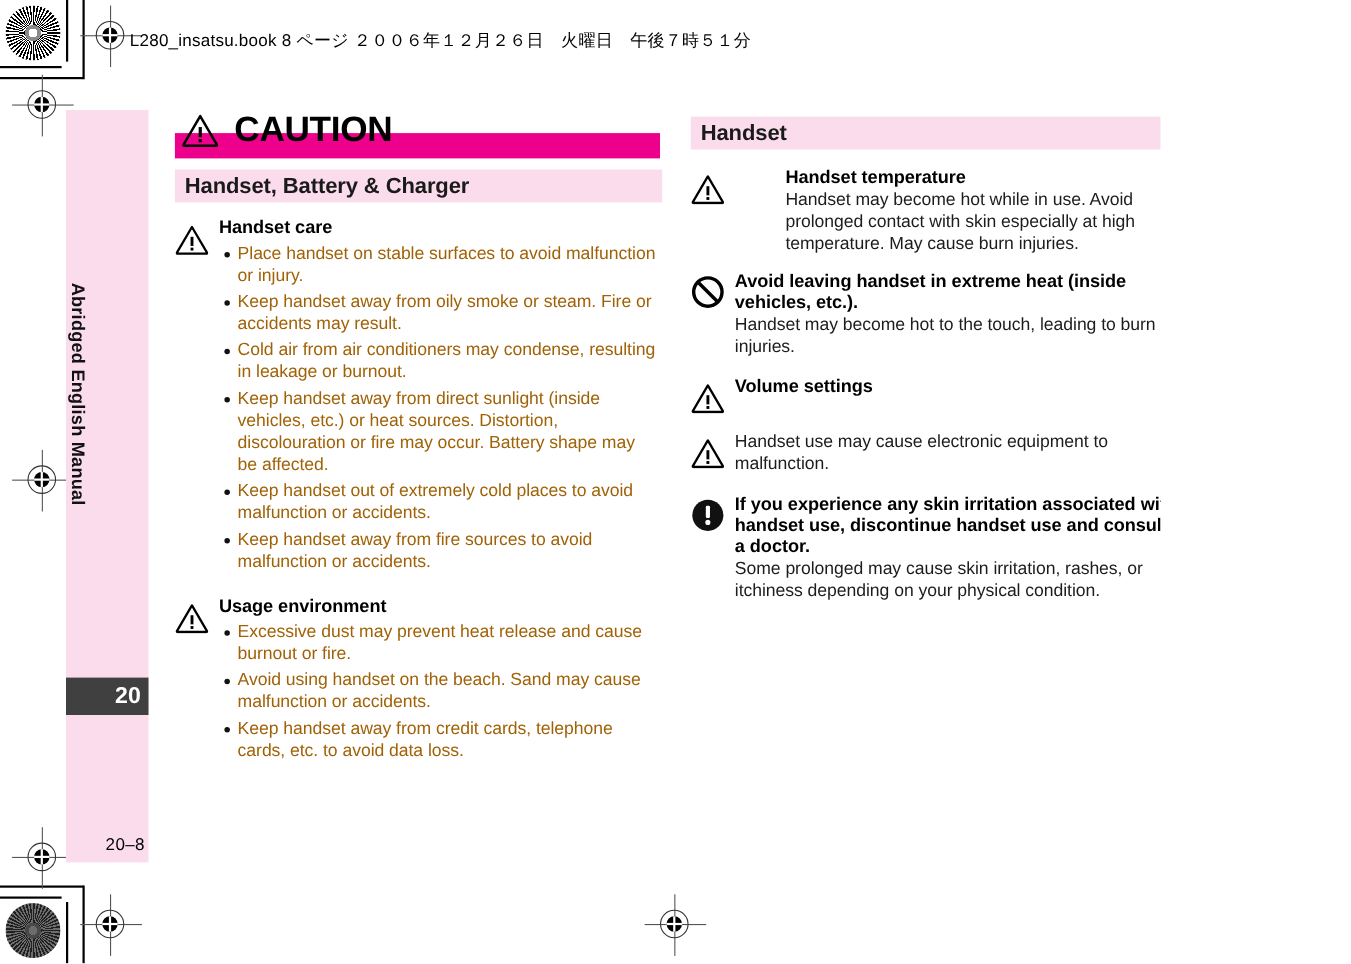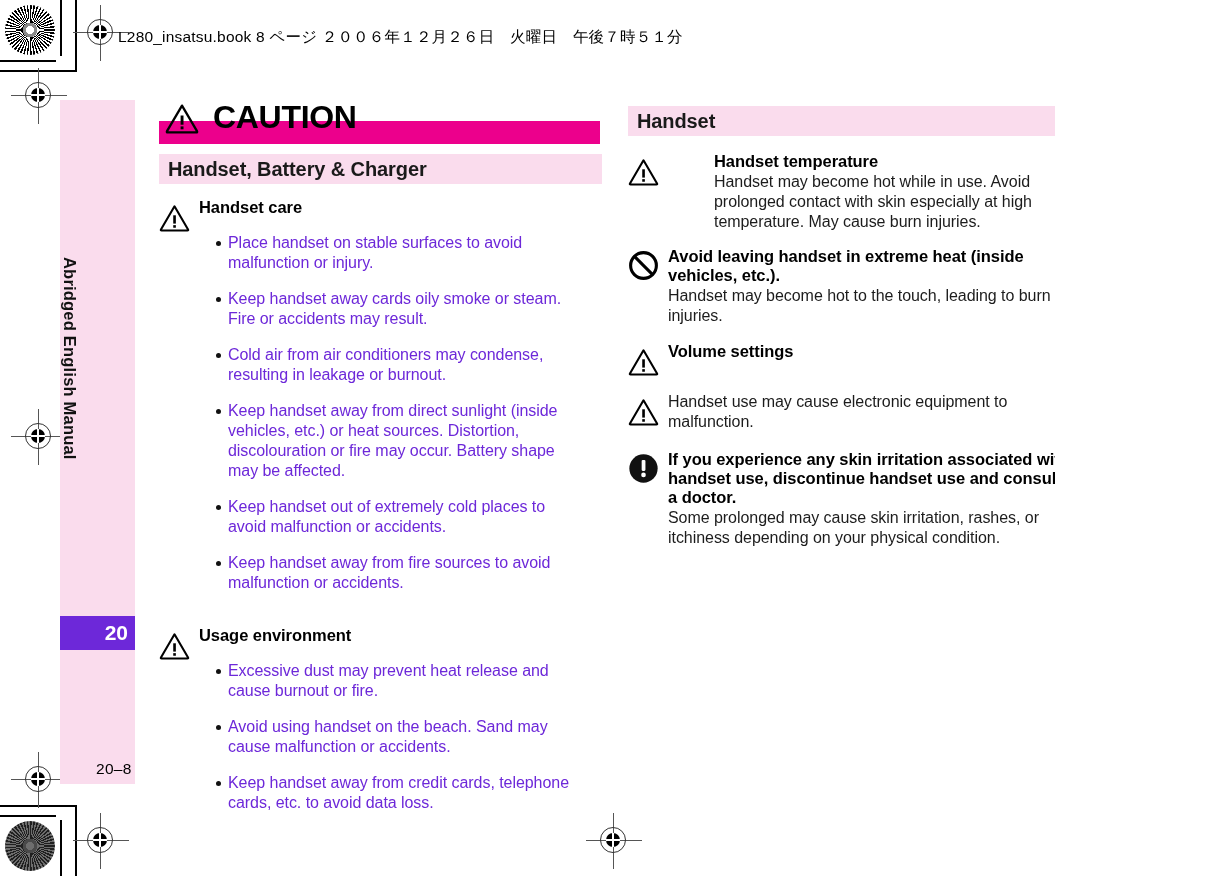--- a/index.html
+++ b/index.html
@@ -123,21 +123,21 @@
     letter-spacing: 0.2px;
     padding-bottom: 4px;
     box-sizing: border-box;
   }
   .side-tab-number {
     position: absolute;
     left: 0;
     top: 516px;
     width: 75px;
     height: 34px;
-    background: #6d28d9;
+    background: #404040;
     color: #ffffff;
     font-size: 21px;
     font-weight: bold;
     display: flex;
     align-items: center;
     justify-content: flex-end;
     padding-right: 7px;
     box-sizing: border-box;
   }
   .folio {
@@ -239,24 +239,24 @@
   }
   ul.bullets {
     list-style: none;
     margin: 0;
     padding: 0;
   }
   ul.bullets li {
     position: relative;
     padding-left: 13px;
     font-size: 16px;
-    color: #6d28d9;
+    color: #a16207;
     line-height: 20px;
     letter-spacing: -0.05px;
-    margin: 16px;
+    margin: 4px;
   }
   ul.bullets li::before {
     content: "";
     position: absolute;
     left: 1px;
     top: 8px;
     width: 5px;
     height: 5px;
     background: #111;
     border-radius: 50%;
@@ -413,21 +413,21 @@
         <svg class="icon-svg" width="31" height="28" viewBox="0 0 34 31" aria-hidden="true">
           <path d="M17 2.6 L32 28.2 Q32.6 29.4 31.3 29.4 L2.7 29.4 Q1.4 29.4 2 28.2 Z" fill="none" stroke="#000" stroke-width="2.3" stroke-linejoin="round"></path>
           <rect x="15.6" y="12.5" width="2.9" height="9.2" fill="#000"></rect>
           <rect x="15.6" y="23.4" width="2.9" height="2.9" fill="#000"></rect>
         </svg>
       </div>
       <div class="entry-body">
         <p class="entry-title">Handset care</p>
         <ul class="bullets">
           <li>Place handset on stable surfaces to avoid malfunction or injury.</li>
-          <li>Keep handset away cards oily smoke or steam. Fire or accidents may result.</li>
+          <li>Keep handset away from oily smoke or steam. Fire or accidents may result.</li>
           <li>Cold air from air conditioners may condense, resulting in leakage or burnout.</li>
           <li>Keep handset away from direct sunlight (inside vehicles, etc.) or heat sources. Distortion, discolouration or fire may occur. Battery shape may be affected.</li>
           <li>Keep handset out of extremely cold places to avoid malfunction or accidents.</li>
           <li>Keep handset away from fire sources to avoid malfunction or accidents.</li>
         </ul>
       </div>
     </div>
 
     <div class="entry" style="margin-top:17px;">
       <div class="entry-icon">

